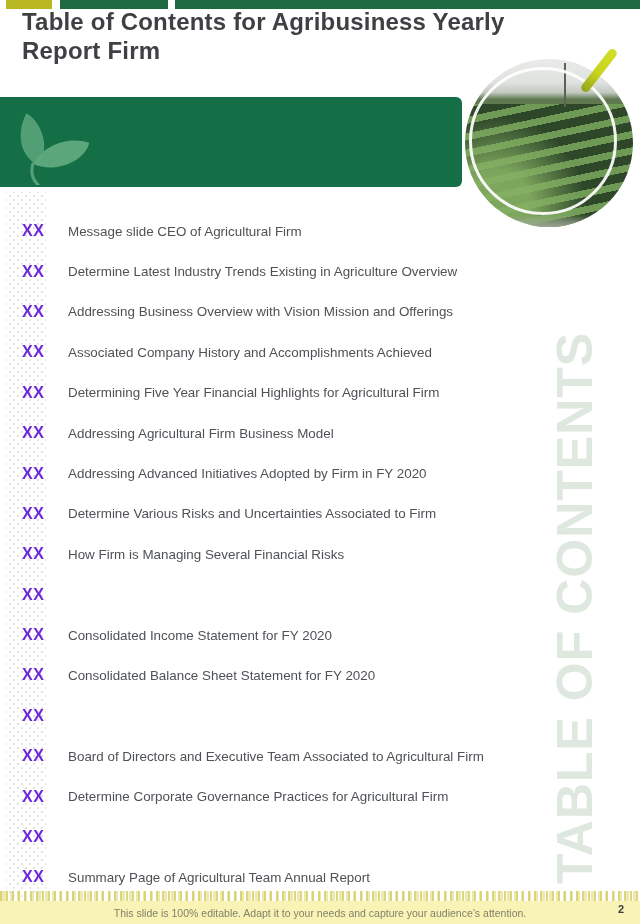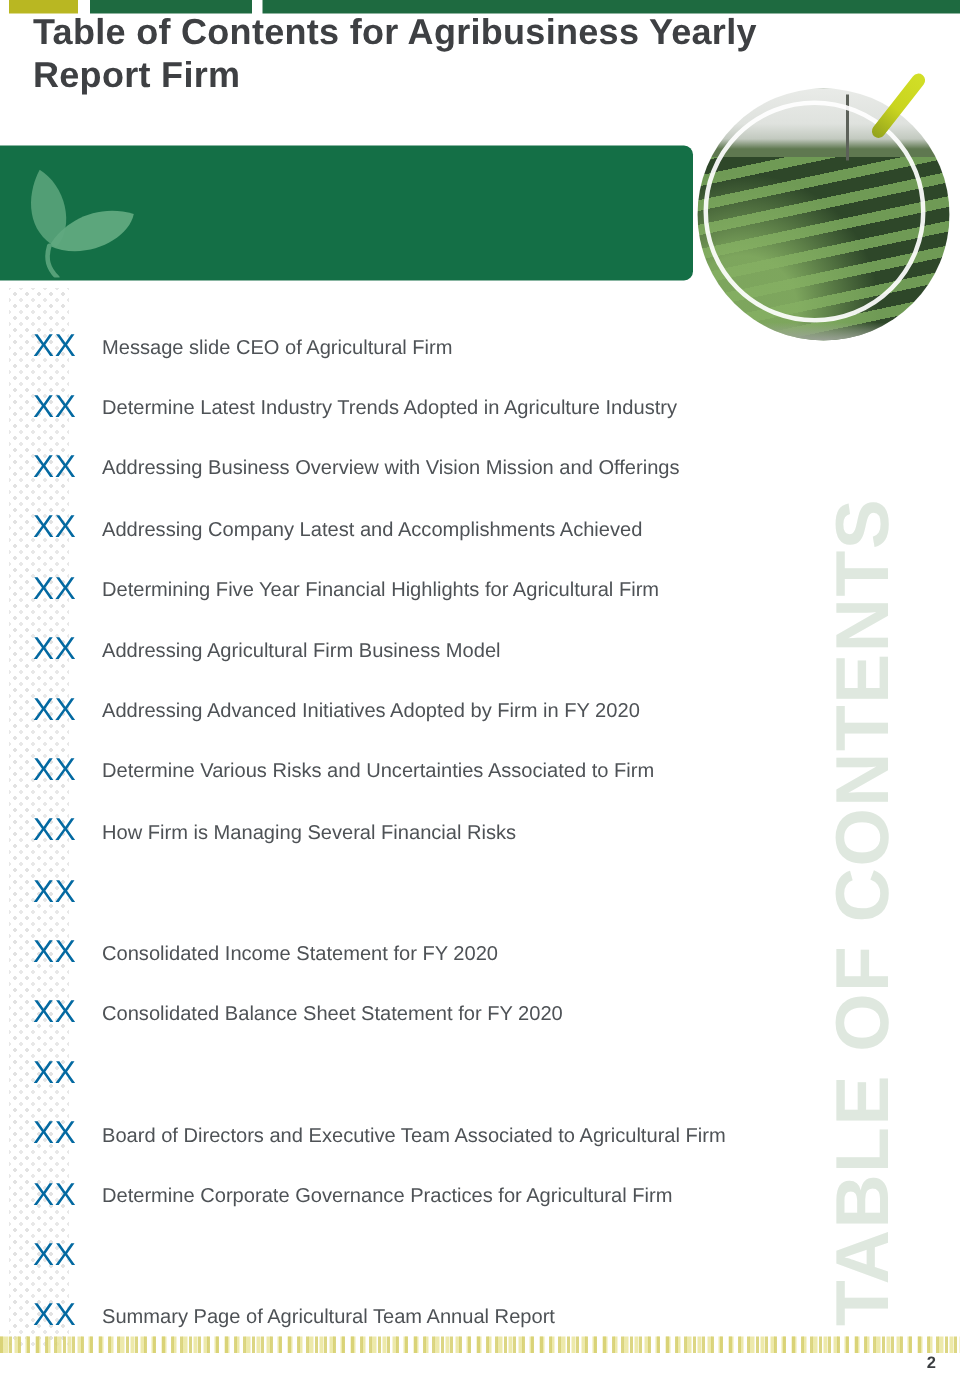--- a/index.html
+++ b/index.html
@@ -47,21 +47,21 @@
 
   
   .watermark{position:absolute;left:546px;top:350px;height:534px;width:60px;
              writing-mode:vertical-rl;transform:rotate(180deg);
              font-size:50px;font-weight:bold;letter-spacing:1px;color:#dfe8df;
              white-space:nowrap;}
 
   
   .toc{position:absolute;left:22px;top:211px;width:560px;}
   .toc-row{display:flex;align-items:center;height:40.4px;}
-  .toc-num{width:46px;flex:0 0 46px;font-size:21px;font-weight:normal;color:#0369a1;
+  .toc-num{width:46px;flex:0 0 46px;font-size:16px;font-weight:bold;color:#6d28d9;
            letter-spacing:.5px;}
   .toc-label{font-size:13.4px;color:#4e5256;}
 
   
   .fringe{position:absolute;left:0;top:891px;width:640px;height:11px;
           background-image:
             repeating-linear-gradient(90deg, rgba(214,207,110,.85) 0 2px, transparent 2px 6px),
             repeating-linear-gradient(90deg, rgba(233,228,150,.8) 0 3px, transparent 3px 7px);
           background-position:0 0,3px 0;}
   .footer-bar{position:absolute;left:0;top:901px;width:640px;height:23px;background:#f9f4b6;
@@ -100,29 +100,29 @@
 
   <div class="dots"></div>
 
   <div class="toc">
     <div class="toc-row">
         <span class="toc-num">XX</span>
         <span class="toc-label">Message slide CEO of Agricultural Firm</span>
       </div>
     <div class="toc-row">
         <span class="toc-num">XX</span>
-        <span class="toc-label">Determine Latest Industry Trends Adopted in Agriculture Industry</span>
+        <span class="toc-label">Determine Latest Industry Trends Existing in Agriculture Overview</span>
       </div>
     <div class="toc-row">
         <span class="toc-num">XX</span>
         <span class="toc-label">Addressing Business Overview with Vision Mission and Offerings</span>
       </div>
     <div class="toc-row">
         <span class="toc-num">XX</span>
-        <span class="toc-label">Addressing Company Latest and Accomplishments Achieved</span>
+        <span class="toc-label">Associated Company History and Accomplishments Achieved</span>
       </div>
     <div class="toc-row">
         <span class="toc-num">XX</span>
         <span class="toc-label">Determining Five Year Financial Highlights for Agricultural Firm</span>
       </div>
     <div class="toc-row">
         <span class="toc-num">XX</span>
         <span class="toc-label">Addressing Agricultural Firm Business Model</span>
       </div>
     <div class="toc-row">
@@ -162,15 +162,18 @@
     <div class="toc-row">
         <span class="toc-num">XX</span>
       </div>
     <div class="toc-row">
         <span class="toc-num">XX</span>
         <span class="toc-label">Summary Page of Agricultural Team Annual Report</span>
       </div>
   </div>
 
   <div class="fringe"></div>
+  <div class="footer-bar">
+    <span class="footer-note">This slide is 100% editable. Adapt it to your needs and capture your audience’s attention.</span>
+  </div>
   <div class="page-num">2</div>
 
 </div>
 
 </body></html>

